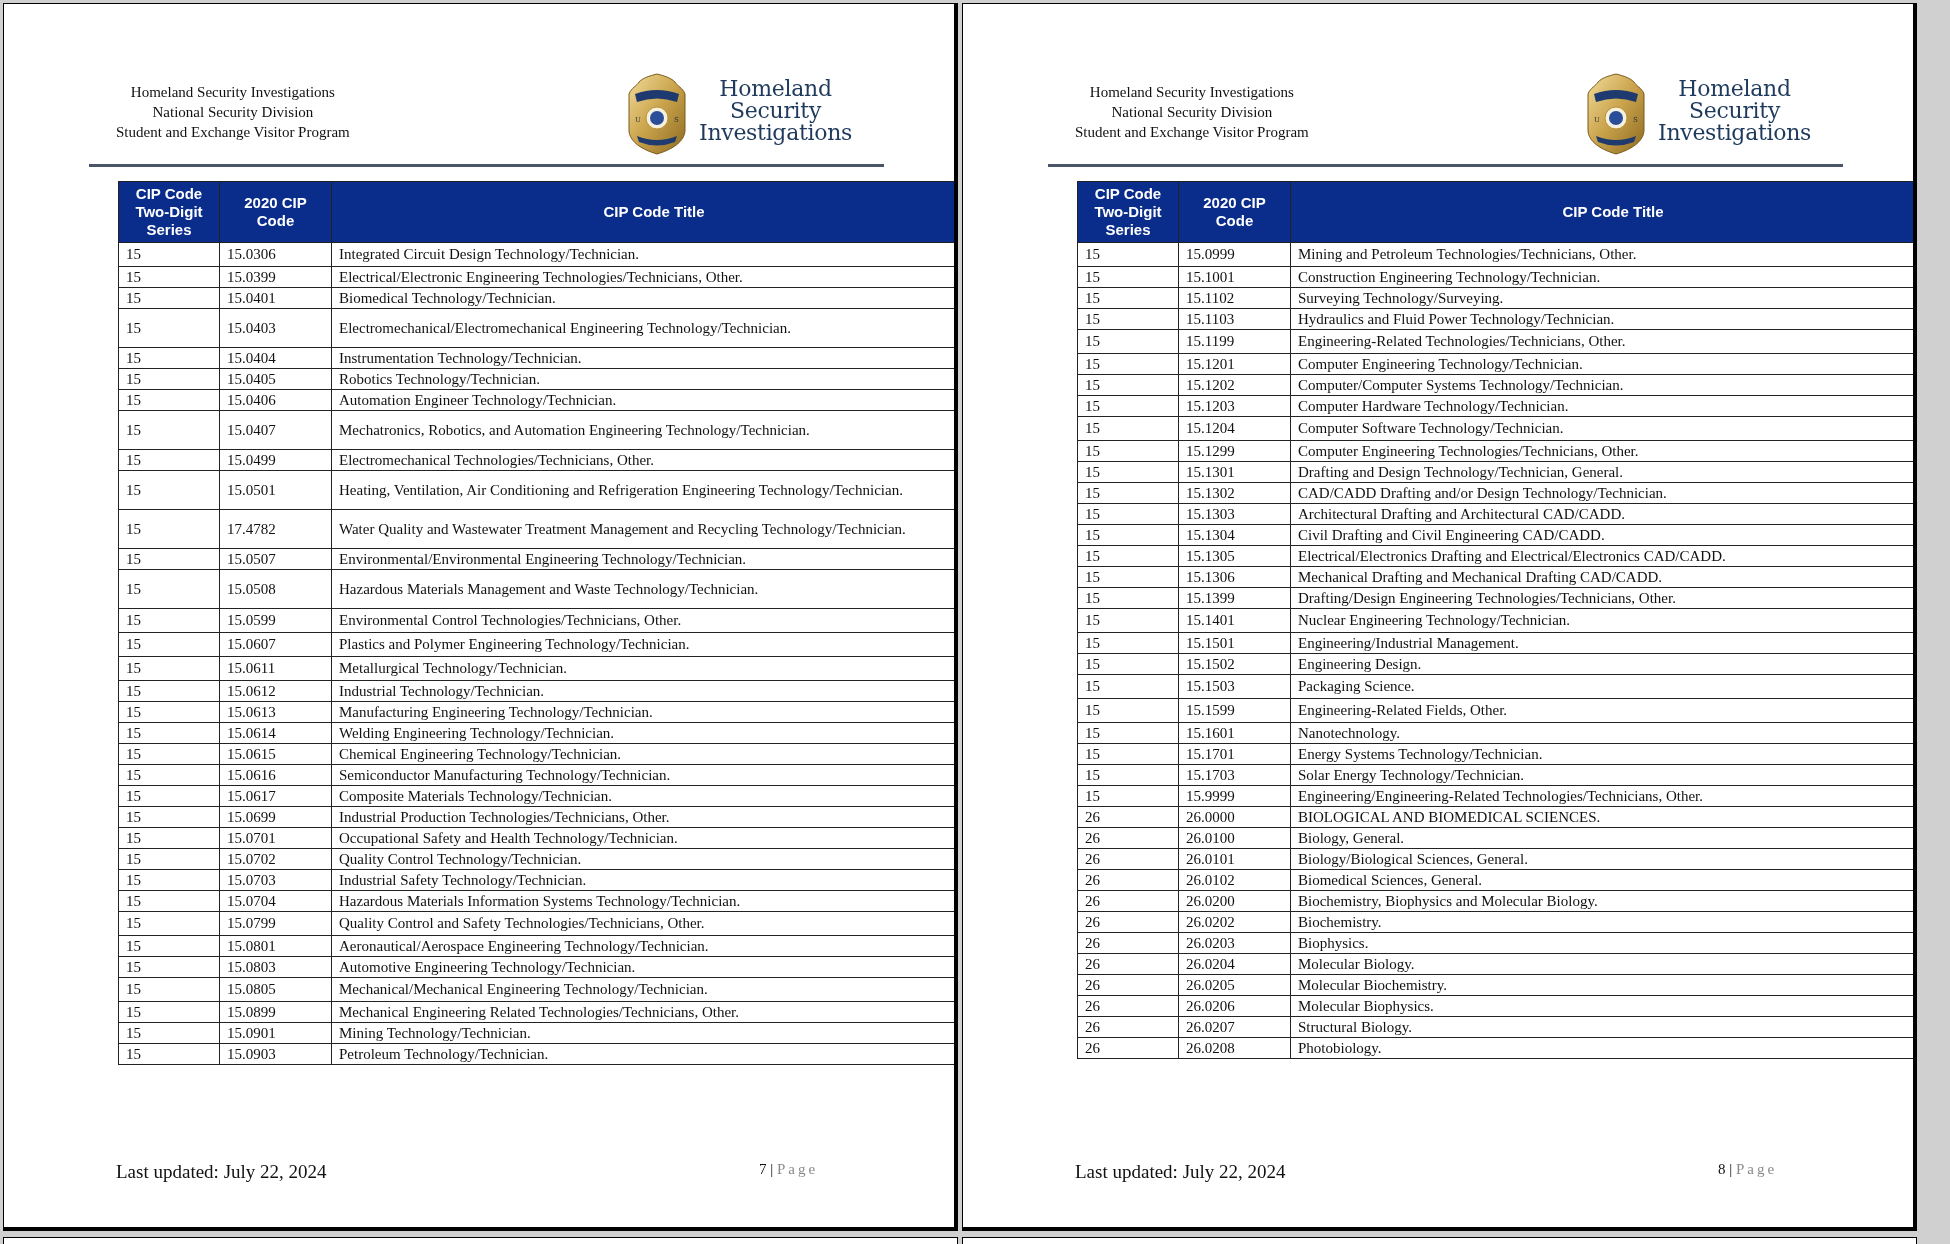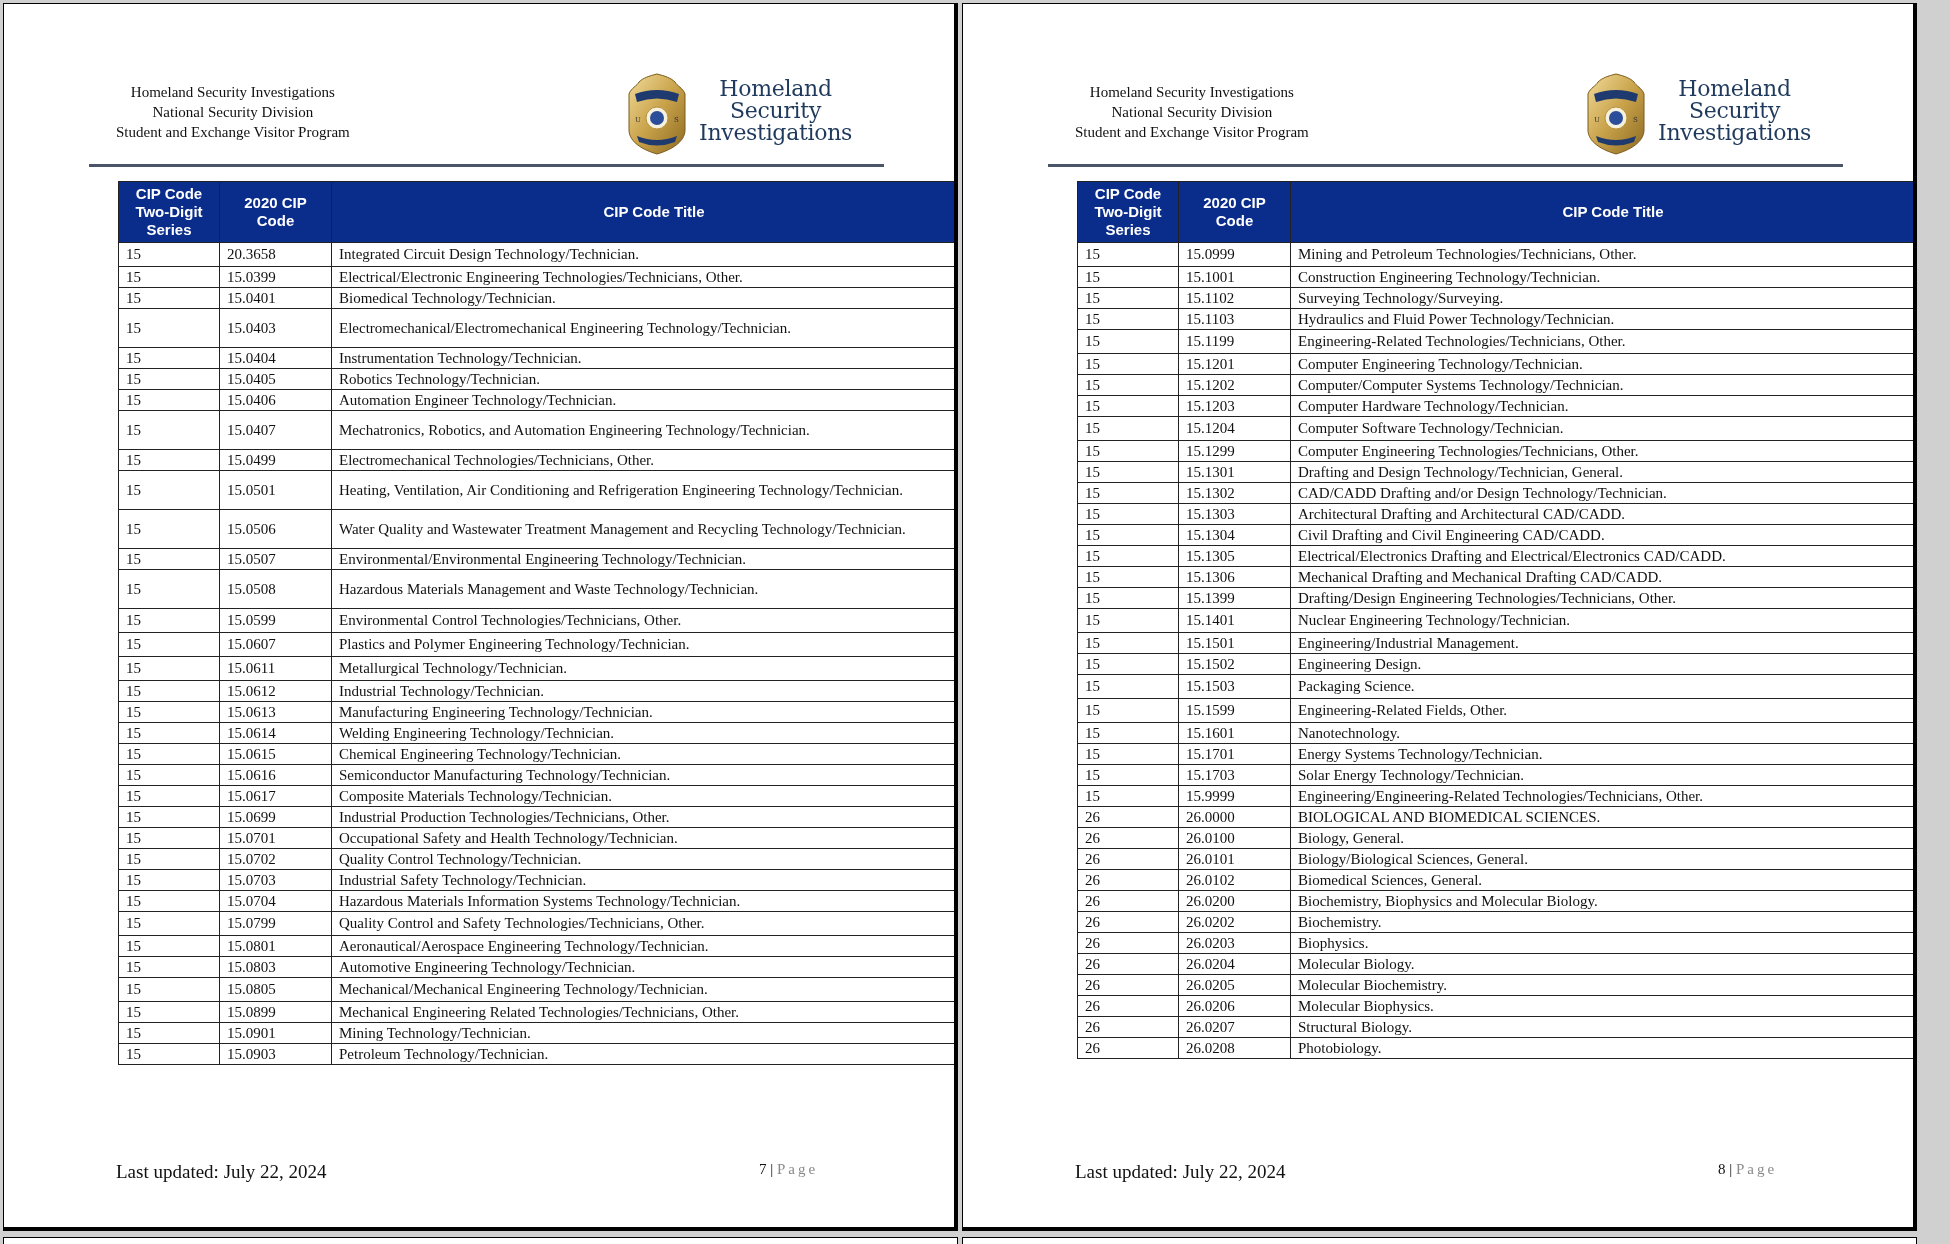--- a/index.html
+++ b/index.html
@@ -114,21 +114,21 @@
     <thead>
       <tr>
         <th>CIP Code Two-Digit Series</th>
         <th>2020 CIP Code</th>
         <th>CIP Code Title</th>
       </tr>
     </thead>
     <tbody class="rows">
         <tr class="tall">
           <td class="c1">15</td>
-          <td class="c2">20.3658</td>
+          <td class="c2">15.0306</td>
           <td class="c3">Integrated Circuit Design Technology/Technician.</td>
         </tr>
         <tr>
           <td class="c1">15</td>
           <td class="c2">15.0399</td>
           <td class="c3">Electrical/Electronic Engineering Technologies/Technicians, Other.</td>
         </tr>
         <tr>
           <td class="c1">15</td>
           <td class="c2">15.0401</td>
@@ -164,21 +164,21 @@
           <td class="c2">15.0499</td>
           <td class="c3">Electromechanical Technologies/Technicians, Other.</td>
         </tr>
         <tr class="double">
           <td class="c1">15</td>
           <td class="c2">15.0501</td>
           <td class="c3">Heating, Ventilation, Air Conditioning and Refrigeration Engineering Technology/Technician.</td>
         </tr>
         <tr class="double">
           <td class="c1">15</td>
-          <td class="c2">15.0506</td>
+          <td class="c2">17.4782</td>
           <td class="c3">Water Quality and Wastewater Treatment Management and Recycling Technology/Technician.</td>
         </tr>
         <tr>
           <td class="c1">15</td>
           <td class="c2">15.0507</td>
           <td class="c3">Environmental/Environmental Engineering Technology/Technician.</td>
         </tr>
         <tr class="double">
           <td class="c1">15</td>
           <td class="c2">15.0508</td>

